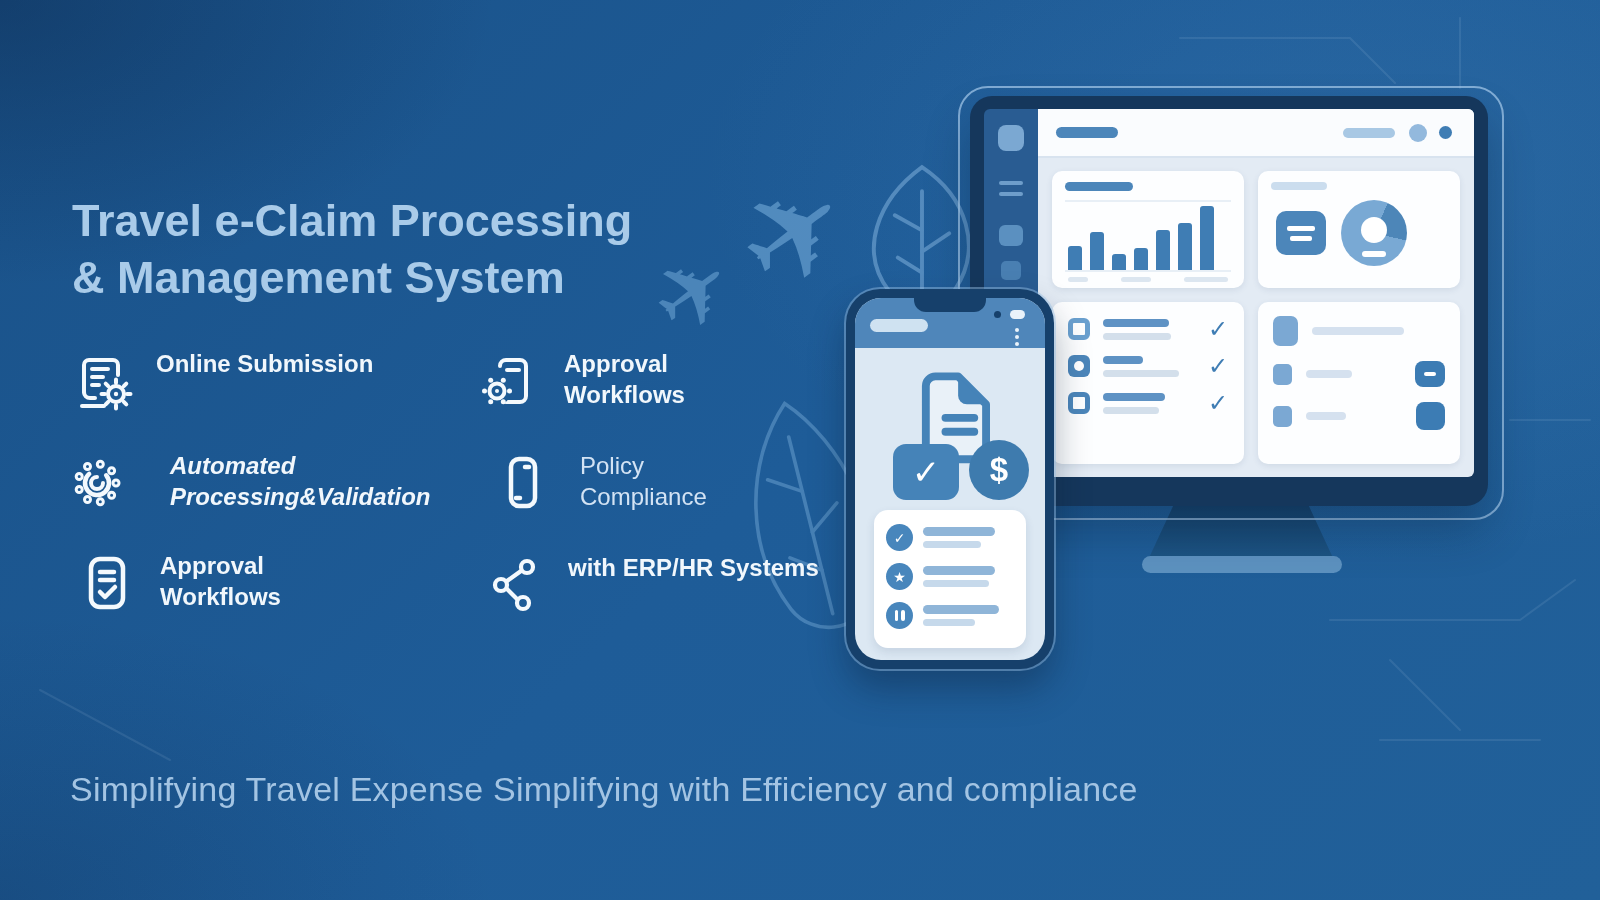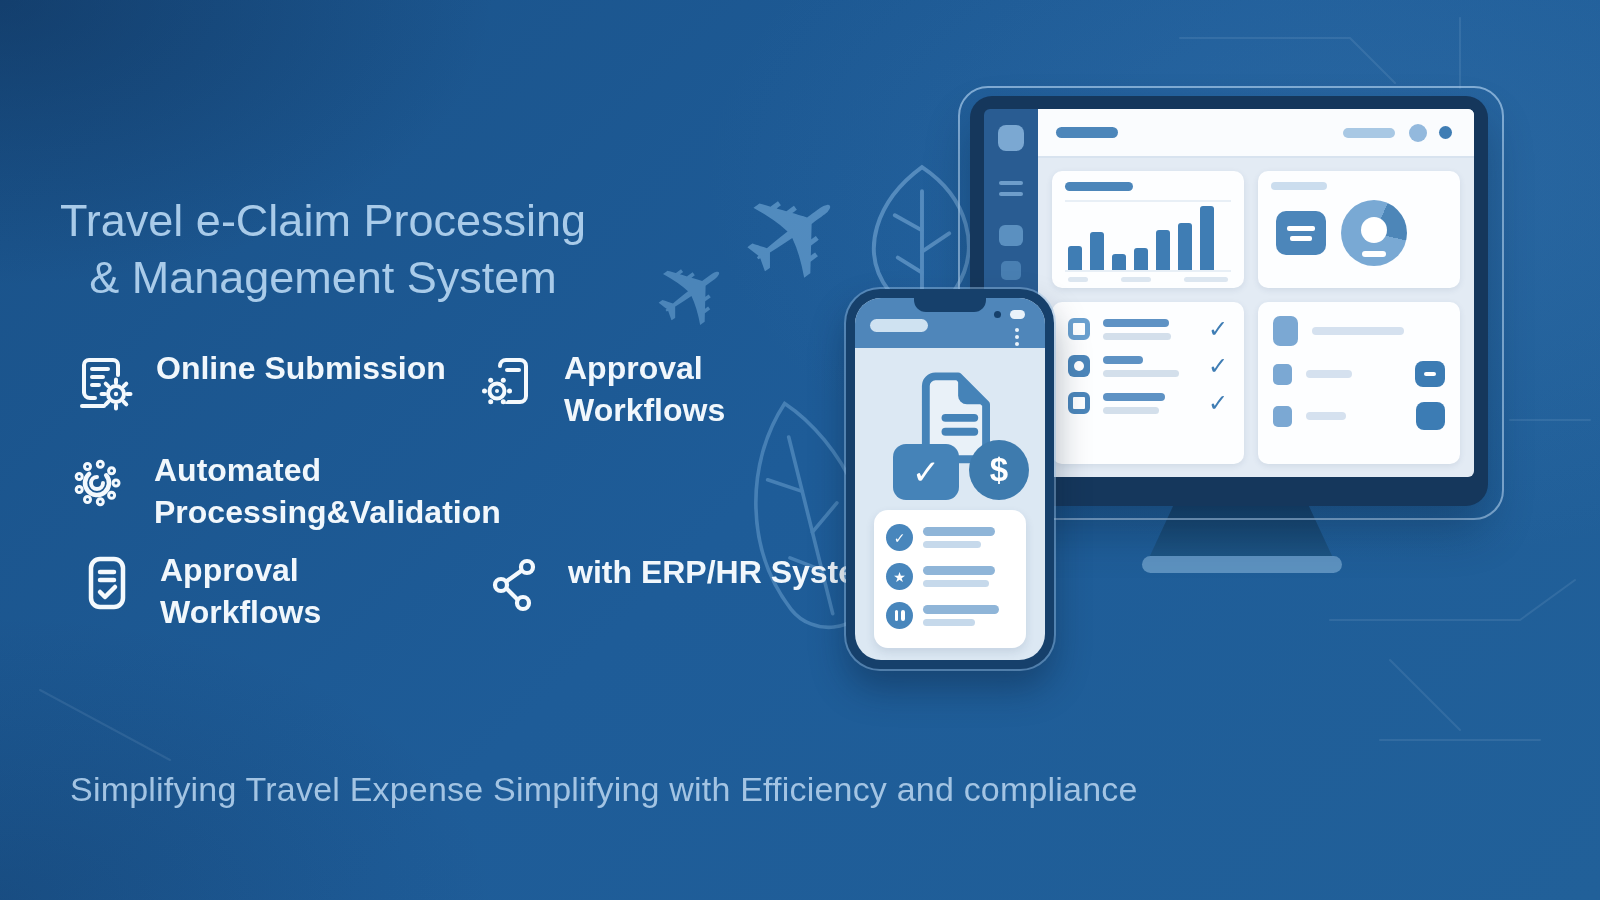--- a/index.html
+++ b/index.html
@@ -12,25 +12,25 @@
   .poster{position:relative;width:1600px;height:900px;overflow:hidden;
     background:
       radial-gradient(1200px 700px at 85% 20%, rgba(95,155,210,.16), transparent 55%),
       radial-gradient(900px 520px at 0% 0%, rgba(9,34,68,.40), transparent 55%),
       radial-gradient(900px 520px at 0% 100%, rgba(9,34,68,.22), transparent 55%),
       linear-gradient(135deg,#1A5289 0%,#1E5C98 50%,#216099 100%);}
   .decor-lines{position:absolute;inset:0;z-index:2;}
   
   .title{position:absolute;left:70px;top:44px;margin:0;z-index:30;
     font-size:116px;font-weight:800;letter-spacing:-2px;color:#fff;line-height:1.05;}
-  .subtitle{position:absolute;left:60px;top:192px;z-index:30;
-    font-size:45px;font-weight:400;color:#A9CBE9;line-height:1.27;text-align:center;}
+  .subtitle{position:absolute;left:72px;top:192px;z-index:30;
+    font-size:45px;font-weight:700;color:#A9CBE9;line-height:1.27;}
   .feature{position:absolute;z-index:30;display:flex;align-items:flex-start;}
   .feature .f-icon{width:66px;height:66px;flex:0 0 66px;}
-  .f-text{font-size:32px;font-weight:700;color:#F1F7FC;line-height:1.3;}
+  .f-text{font-size:24px;font-weight:700;color:#F1F7FC;line-height:1.3;}
   .f-text span{display:block;}
   .f-text.muted{font-weight:400;color:#D3E3F4;}
   .tagline{position:absolute;left:70px;top:770px;z-index:30;
     font-size:34px;font-weight:500;color:#A3C4E3;letter-spacing:.2px;}
   
   .plane{position:absolute;z-index:5;color:#5B94C6;opacity:.85;line-height:1;
     font-family:"DejaVu Sans",sans-serif;}
   .plane-small{left:655px;top:248px;font-size:92px;transform:rotate(-36deg);opacity:.75;}
   .plane-big{left:742px;top:172px;font-size:126px;transform:rotate(-36deg);}
   .leaf{position:absolute;z-index:10;}
@@ -211,21 +211,21 @@
         <circle cx="47.6" cy="45.2" r="3" stroke-width="3"></circle>
         <circle cx="36.3" cy="51.7" r="3" stroke-width="3"></circle>
         <circle cx="23.5" cy="49.5" r="3" stroke-width="3"></circle>
         <circle cx="15.2" cy="39.5" r="3" stroke-width="3"></circle>
         <circle cx="15.2" cy="26.5" r="3" stroke-width="3"></circle>
         <circle cx="23.5" cy="16.5" r="3" stroke-width="3"></circle>
         <circle cx="36.3" cy="14.3" r="3" stroke-width="3"></circle>
         <circle cx="47.6" cy="20.8" r="3" stroke-width="3"></circle>
       </g>
     </svg>
-    <div class="f-text" style="margin-left:24px;">
+    <div class="f-text" style="margin-left:40px;font-style:italic;">
       <span>Automated</span>
       <span>Processing&amp;Validation</span>
     </div>
   </div>
 
   <div class="feature" style="left:74px;top:550px;">
     <svg class="f-icon" viewBox="0 0 66 66">
       <g fill="none" stroke="#F4F9FD" stroke-width="4.5" stroke-linecap="round" stroke-linejoin="round">
         <rect x="17" y="9" width="32" height="48" rx="9"></rect>
         <path d="M26 22 h14 M26 30 h14"></path>
@@ -257,20 +257,33 @@
         <circle cx="27.3" cy="32.2" r="2.5"></circle>
         <circle cx="21" cy="43" r="2"></circle>
       </g>
     </svg>
     <div class="f-text" style="margin-left:22px;">
       <span>Approval</span>
       <span>Workflows</span>
     </div>
   </div>
 
+  <div class="feature" style="left:490px;top:450px;">
+    <svg class="f-icon" viewBox="0 0 66 66">
+      <g fill="none" stroke="#F4F9FD" stroke-width="4.5" stroke-linecap="round" stroke-linejoin="round">
+        <rect x="21" y="9" width="24" height="47" rx="8"></rect>
+        <path d="M35 17 h4"></path>
+        <path d="M26 48 h4"></path>
+      </g>
+    </svg>
+    <div class="f-text muted" style="margin-left:24px;">
+      <span>Policy</span>
+      <span>Compliance</span>
+    </div>
+  </div>
 
   <div class="feature" style="left:482px;top:552px;">
     <svg class="f-icon" viewBox="0 0 66 66">
       <g fill="none" stroke="#F4F9FD" stroke-width="4.2" stroke-linecap="round">
         <circle cx="45" cy="15" r="6"></circle>
         <circle cx="19" cy="33" r="6"></circle>
         <circle cx="41" cy="51" r="6"></circle>
         <path d="M25 29 L39 19 M25 37 L35 47"></path>
       </g>
     </svg>

